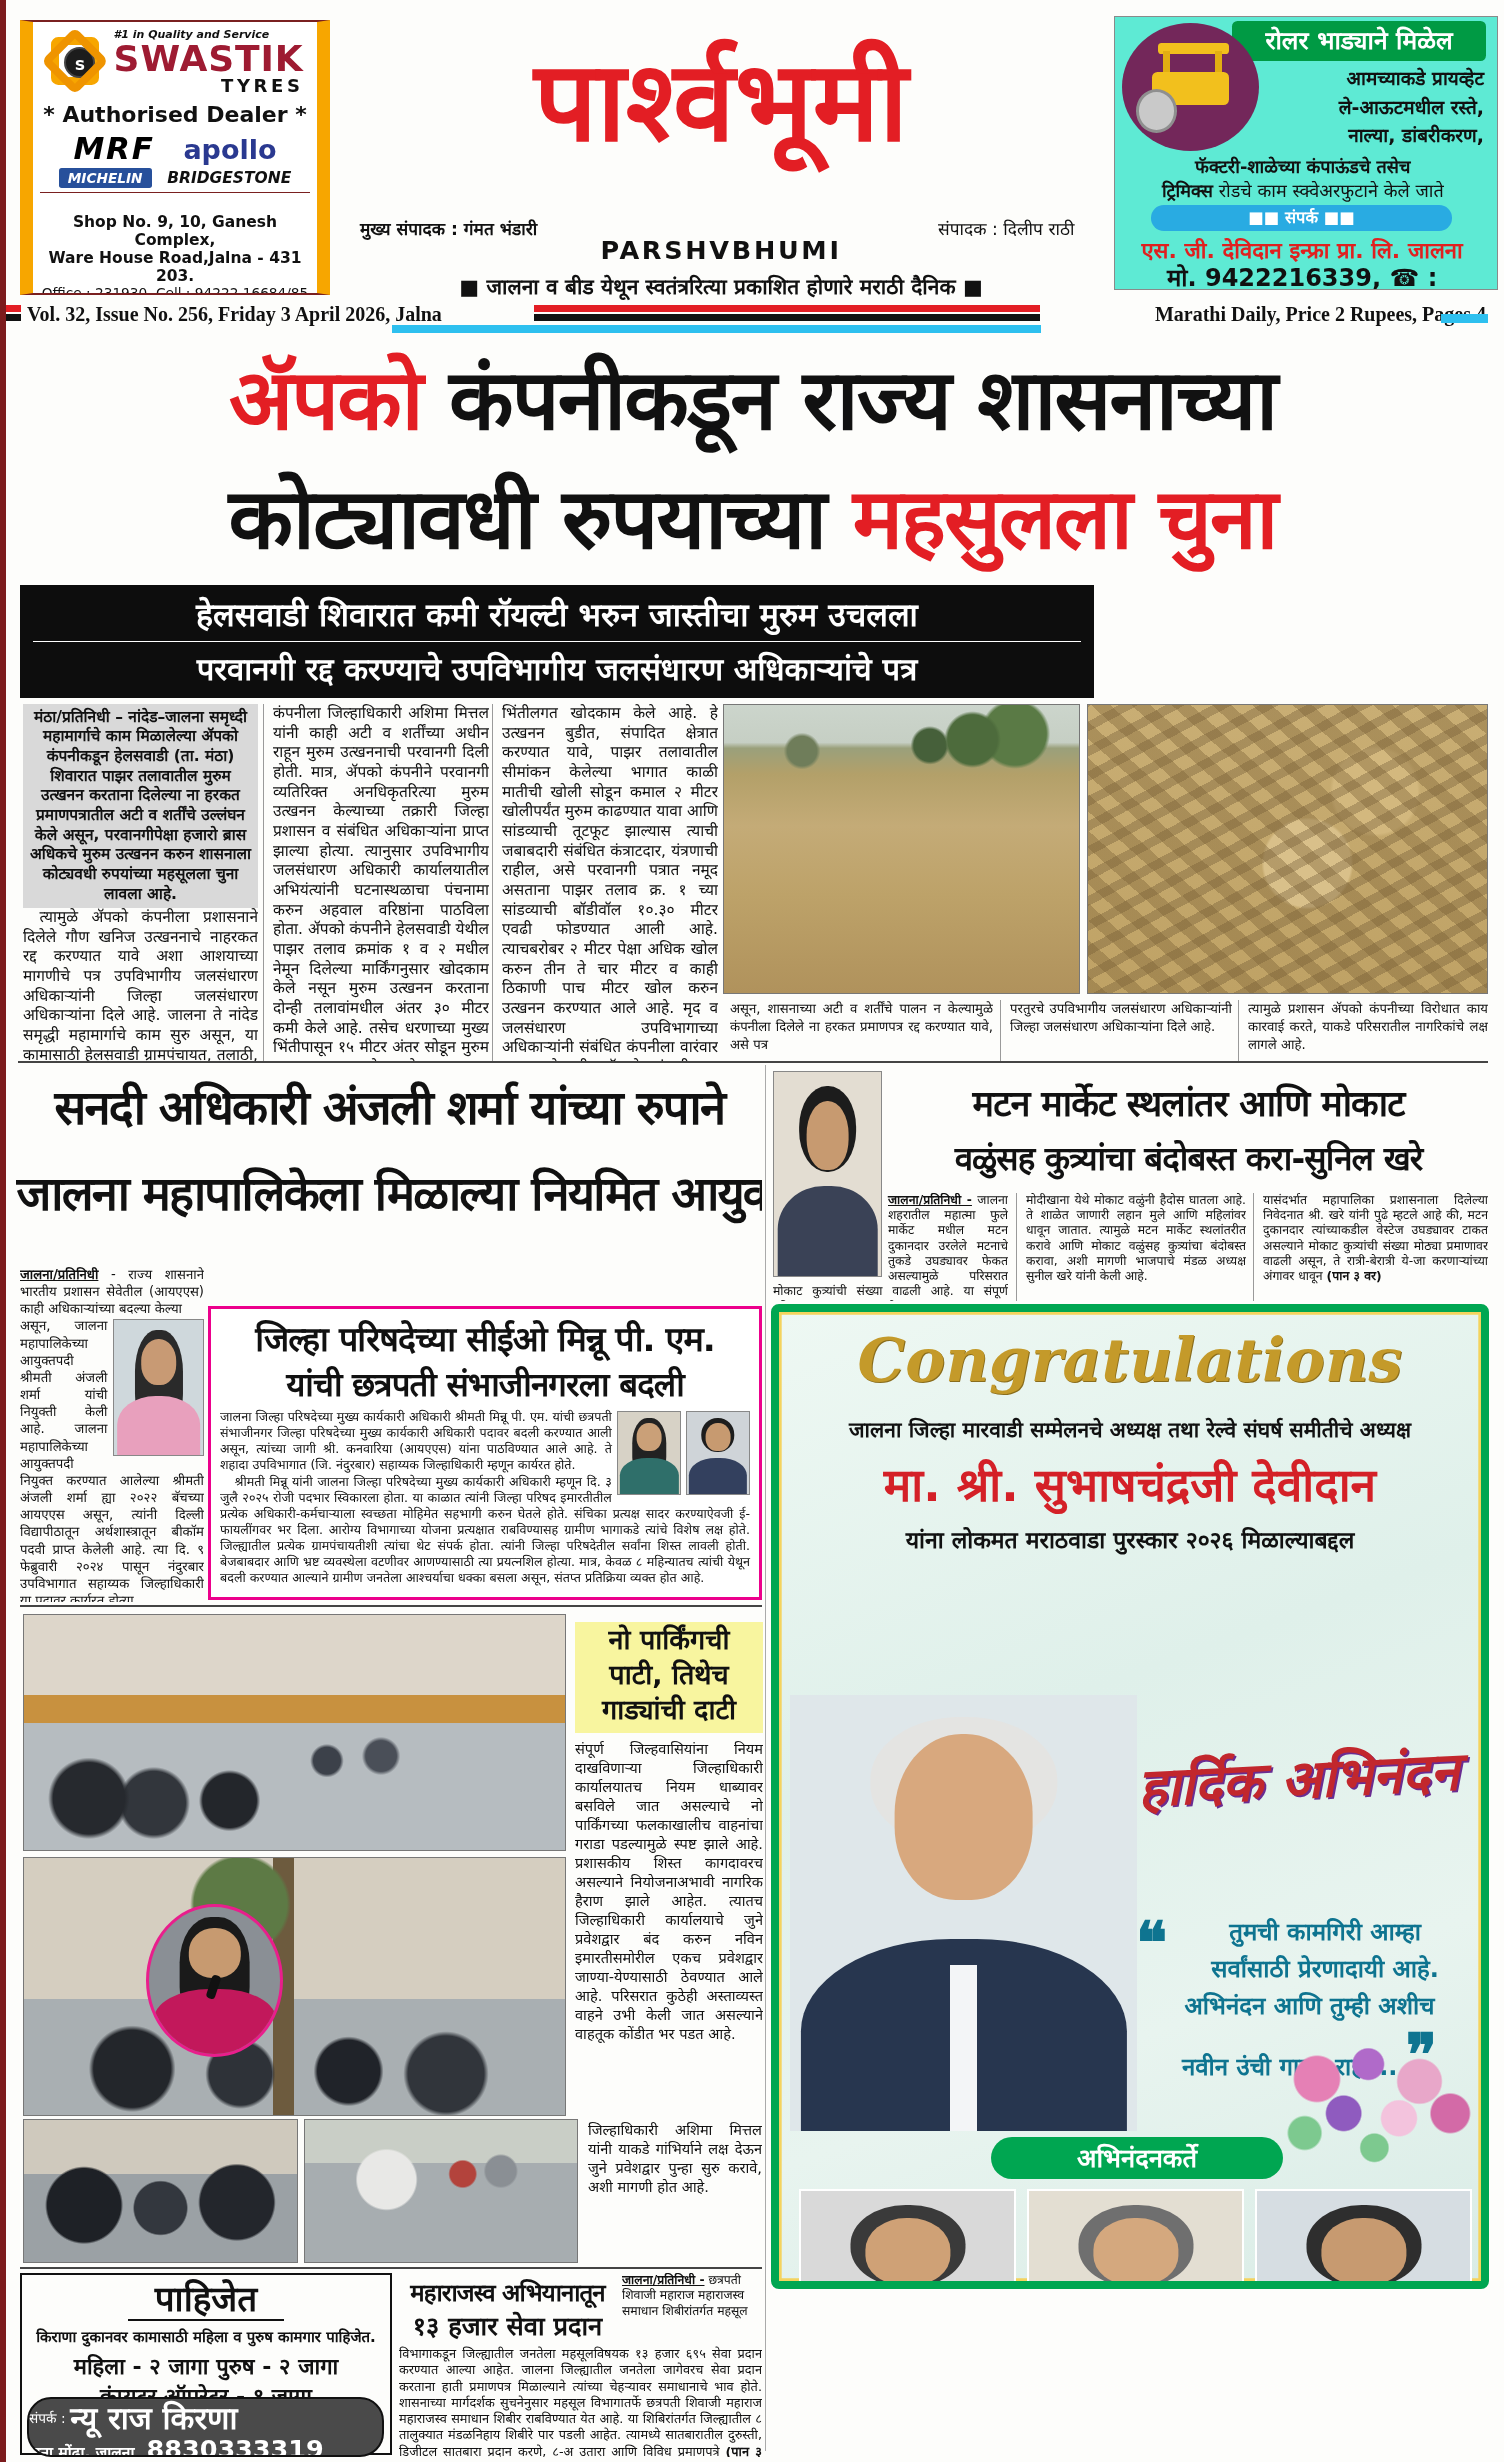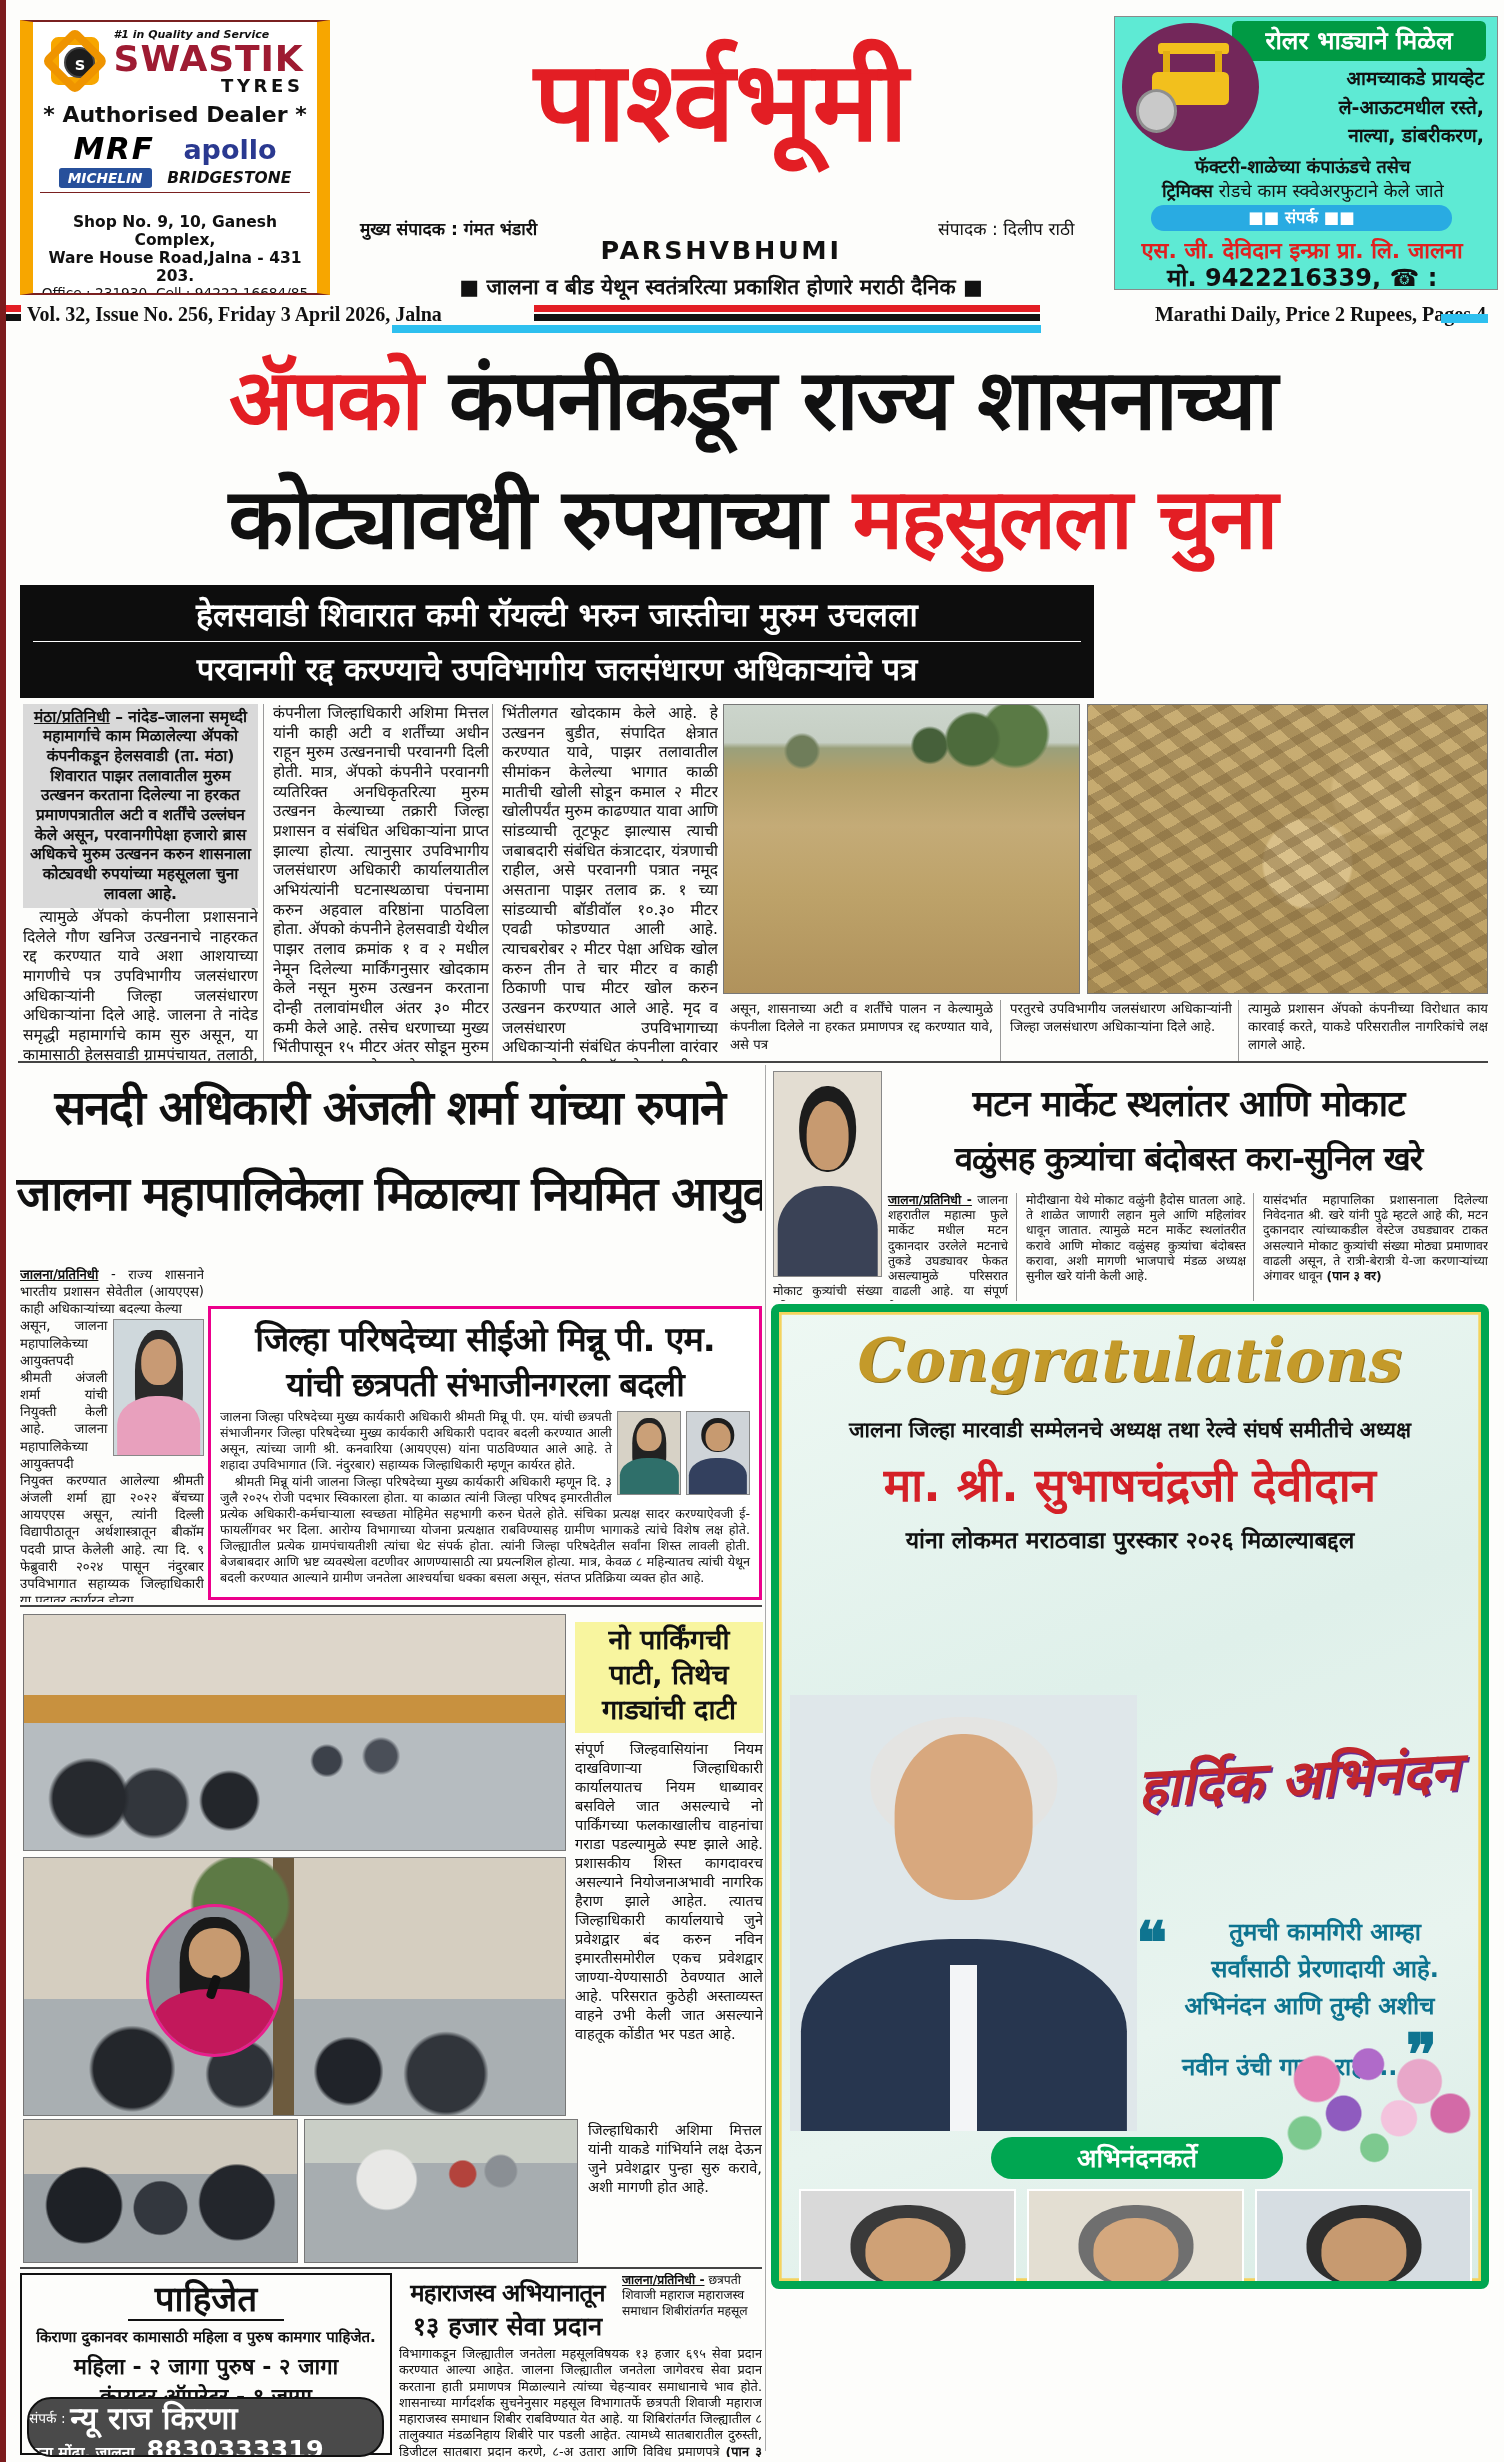--- a/index.html
+++ b/index.html
@@ -159,21 +159,21 @@
 </div>
 
 <div class="abs clip" style="left:20px;top:585px;width:1074px;height:113px;background:#0d0d0d;color:#fff;text-align:center">
   <div style="font-size:32px;font-weight:bold;padding-top:7.3px">हेलसवाडी शिवारात कमी रॉयल्टी भरुन जास्तीचा मुरुम उचलला</div>
   <div style="border-top:0.9px solid #fff;margin:5.5px 12.8px"></div>
   <div style="font-size:31px;font-weight:bold">परवानगी रद्द करण्याचे उपविभागीय जलसंधारण अधिकाऱ्यांचे पत्र</div>
 </div>
 
 <div class="abs clip" style="left:23px;top:704px;width:235px;height:357px;font-size:15.5px;line-height:1.27">
   <p class="ctr b" style="background:#d9d9d9;padding:3.6px 3.6px">
-    <span style="text-decoration:underline">मंठा/प्रतिनिधी</span><span> – नांदेड–जालना समृध्दी महामार्गाचे काम मिळालेल्या ॲपको कंपनीकडून हेलसवाडी (ता. मंठा) शिवारात पाझर तलावातील मुरुम उत्खनन करताना दिलेल्या ना हरकत प्रमाणपत्रातील अटी व शर्तींचे उल्लंघन केले असून, परवानगीपेक्षा हजारो ब्रास अधिकचे मुरुम उत्खनन करुन शासनाला कोट्यवधी रुपयांच्या महसूलला चुना लावला आहे.</span>
+    <span style="">मंठा/प्रतिनिधी</span><span> – नांदेड–जालना समृध्दी महामार्गाचे काम मिळालेल्या ॲपको कंपनीकडून हेलसवाडी (ता. मंठा) शिवारात पाझर तलावातील मुरुम उत्खनन करताना दिलेल्या ना हरकत प्रमाणपत्रातील अटी व शर्तींचे उल्लंघन केले असून, परवानगीपेक्षा हजारो ब्रास अधिकचे मुरुम उत्खनन करुन शासनाला कोट्यवधी रुपयांच्या महसूलला चुना लावला आहे.</span>
   </p>
   <p class="just" style="text-indent:16.4px">त्यामुळे ॲपको कंपनीला प्रशासनाने दिलेले गौण खनिज उत्खननाचे नाहरकत रद्द करण्यात यावे अशा आशयाच्या मागणीचे पत्र उपविभागीय जलसंधारण अधिकाऱ्यांनी जिल्हा जलसंधारण अधिकाऱ्यांना दिले आहे. जालना ते नांदेड समृद्धी महामार्गाचे काम सुरु असून, या कामासाठी हेलसवाडी ग्रामपंचायत, तलाठी, मंडळ अधिकारी आणि तहसिलदाराच्या अहवालानुसार ॲपको</p>
 </div>
 <div class="abs clip just rule-l" style="left:263px;top:704px;width:226px;height:357px;font-size:15.5px;line-height:1.27">कंपनीला जिल्हाधिकारी अशिमा मित्तल यांनी काही अटी व शर्तींच्या अधीन राहून मुरुम उत्खननाची परवानगी दिली होती. मात्र, ॲपको कंपनीने परवानगी व्यतिरिक्त अनधिकृतरित्या मुरुम उत्खनन केल्याच्या तक्रारी जिल्हा प्रशासन व संबंधित अधिकाऱ्यांना प्राप्त झाल्या होत्या. त्यानुसार उपविभागीय जलसंधारण अधिकारी कार्यालयातील अभियंत्यांनी घटनास्थळाचा पंचनामा करुन अहवाल वरिष्ठांना पाठविला होता. ॲपको कंपनीने हेलसवाडी येथील पाझर तलाव क्रमांक १ व २ मधील नेमून दिलेल्या मार्किंगनुसार खोदकाम केले नसून मुरुम उत्खनन करताना दोन्ही तलावांमधील अंतर ३० मीटर कमी केले आहे. तसेच धरणाच्या मुख्य भिंतीपासून १५ मीटर अंतर सोडून मुरुम उत्खनन करण्याचे आदेश असताना कंपनीने तलावाच्या मुख्य</div>
 <div class="abs clip just rule-l" style="left:492px;top:704px;width:226px;height:357px;font-size:15.5px;line-height:1.27">भिंतीलगत खोदकाम केले आहे. हे उत्खनन बुडीत, संपादित क्षेत्रात करण्यात यावे, पाझर तलावातील सीमांकन केलेल्या भागात काळी मातीची खोली सोडून कमाल २ मीटर खोलीपर्यंत मुरुम काढण्यात यावा आणि सांडव्याची तूटफूट झाल्यास त्याची जबाबदारी संबंधित कंत्राटदार, यंत्रणाची राहील, असे परवानगी पत्रात नमूद असताना पाझर तलाव क्र. १ च्या सांडव्याची बॉडीवॉल १०.३० मीटर एवढी फोडण्यात आली आहे. त्याचबरोबर २ मीटर पेक्षा अधिक खोल करुन तीन ते चार मीटर व काही ठिकाणी पाच मीटर खोल करुन उत्खनन करण्यात आले आहे. मृद व जलसंधारण उपविभागाच्या अधिकाऱ्यांनी संबंधित कंपनीला वारंवार सुचना देवूनही ॲपको कंपनीकडून अवैध उत्खनन सुरु</div>
 <div class="abs photo ph-land" style="left:723px;top:704px;width:357px;height:290px"></div>
 <div class="abs photo ph-rocks" style="left:1087px;top:704px;width:401px;height:290px"></div>
 <div class="abs clip just" style="left:730px;top:1000px;width:263px;height:62px;font-size:13.2px;line-height:1.35">असून, शासनाच्या अटी व शर्तींचे पालन न केल्यामुळे कंपनीला दिलेले ना हरकत प्रमाणपत्र रद्द करण्यात यावे, असे पत्र</div>
 <div class="abs clip just rule-l" style="left:1000px;top:1000px;width:232px;height:62px;font-size:13.2px;line-height:1.35">परतुरचे उपविभागीय जलसंधारण अधिकाऱ्यांनी जिल्हा जलसंधारण अधिकाऱ्यांना दिले आहे.</div>
 <div class="abs clip just rule-l" style="left:1238px;top:1000px;width:250px;height:62px;font-size:13.2px;line-height:1.35">त्यामुळे प्रशासन ॲपको कंपनीच्या विरोधात काय कारवाई करते, याकडे परिसरातील नागरिकांचे लक्ष लागले आहे.</div>

